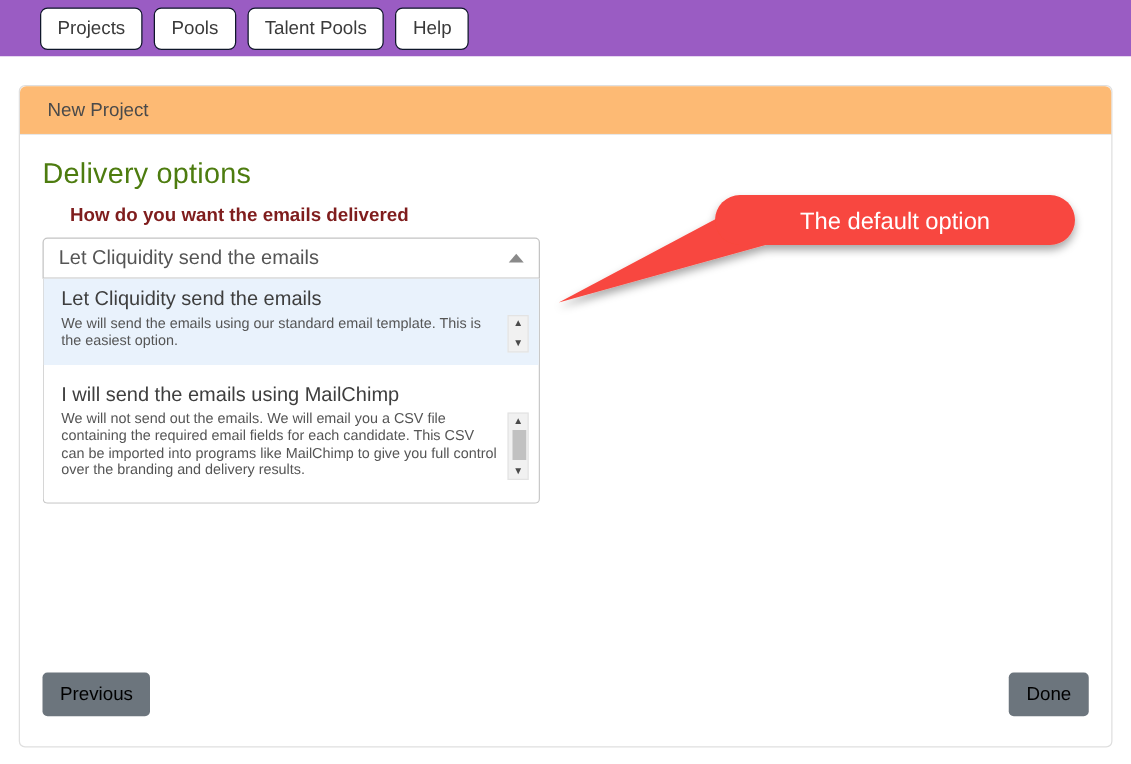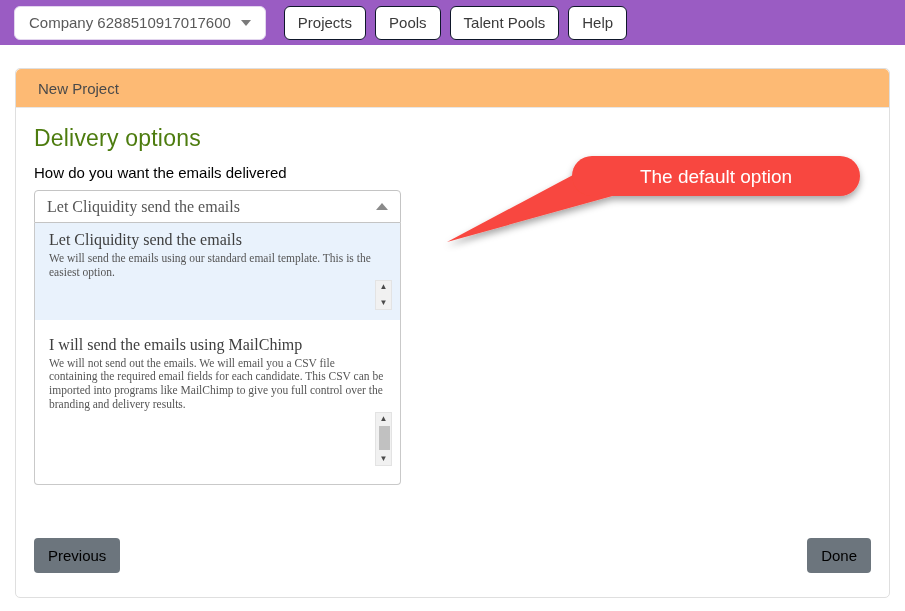--- a/index.html
+++ b/index.html
@@ -82,26 +82,27 @@
   }
   .page-title {
     font-size: 23px;
     font-weight: 500;
     color: #4d7c0f;
     letter-spacing: 0.2px;
   }
   .question-label {
     margin-top: 12px;
     font-size: 15px;
-    font-weight: normal;
-    color: #000000;
-  }
-
-  
-  .select-widget { width: 367px; margin-top: 9px; font-family: Liberation Serif, serif; }
+    font-weight: bold;
+    color: #7f1d1d;
+    margin-left: 22px;
+  }
+
+  
+  .select-widget { width: 398px; margin-top: 9px; }
   .select-display {
     height: 33px;
     border: 1px solid #c4c4c4;
     border-radius: 4px 4px 0 0;
     background: #ffffff;
     display: flex;
     align-items: center;
     justify-content: space-between;
     padding: 0 12px;
     color: #555555;
@@ -119,21 +120,21 @@
     border: 1px solid #c9c9c9;
     border-top: none;
     border-radius: 0 0 4px 4px;
     background: #ffffff;
     padding-bottom: 8px;
   }
   .option { padding: 8px 8px 10px 14px; cursor: pointer; }
   .option.selected { background: #e9f2fc; }
   .option + .option { margin-top: 8px; }
   .option-title { font-size: 16px; color: #3e3e3e; }
-  .option-desc-row { display: flex; align-items: flex-end; margin-top: 3px; flex-direction: column; }
+  .option-desc-row { display: flex; align-items: center; margin-top: 3px; }
   .option-desc {
     flex: 1;
     font-size: 11.5px;
     line-height: 1.2;
     color: #555555;
     margin-right: 7px;
   }
   .mini-scrollbar {
     width: 17px;
     background: #f1f1f1;
@@ -187,24 +188,20 @@
   .callout-text {
     font-family: "Liberation Sans", sans-serif;
     font-size: 19px;
     fill: #ffffff;
   }
 </style>
 </head>
 <body>
 
 <div class="navbar" style="background-color: rgb(154, 92, 195);">
-  <div class="company-select">
-    <span>Company 6288510917017600</span>
-    <span class="caret-down"></span>
-  </div>
   <div class="nav-buttons">
     <div class="nav-btn">Projects</div>
     <div class="nav-btn">Pools</div>
     <div class="nav-btn">Talent Pools</div>
     <div class="nav-btn">Help</div>
   </div>
 </div>
 
 <div class="card">
   <div class="card-header">

